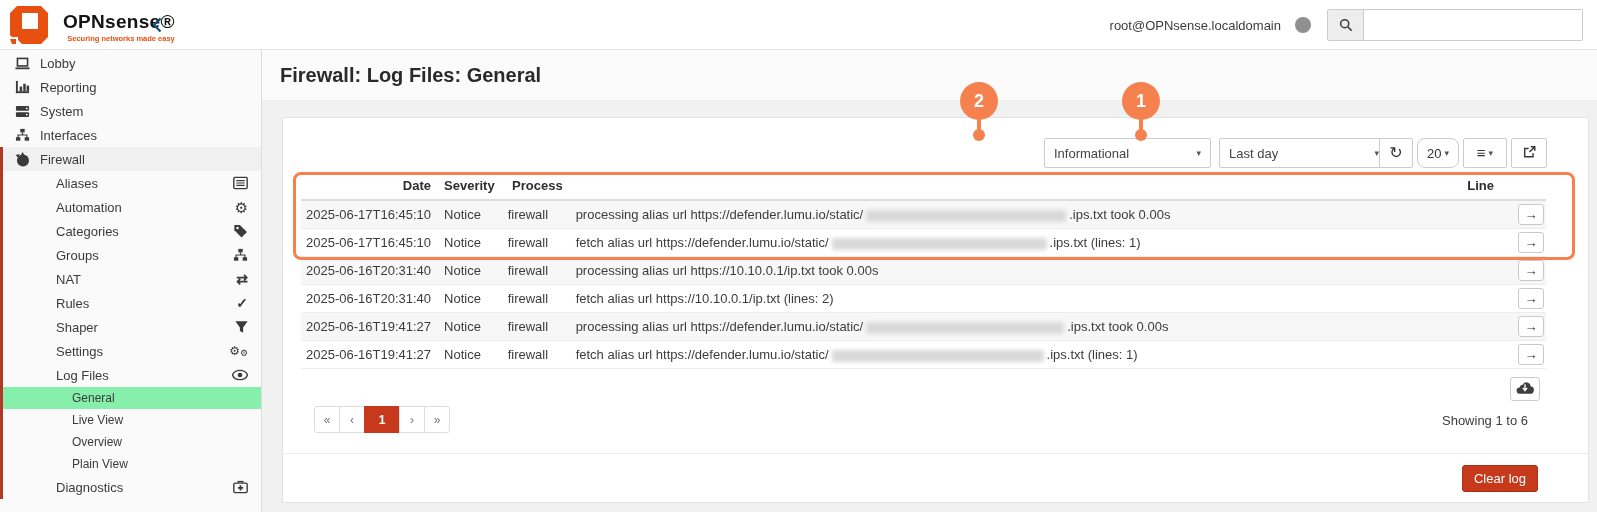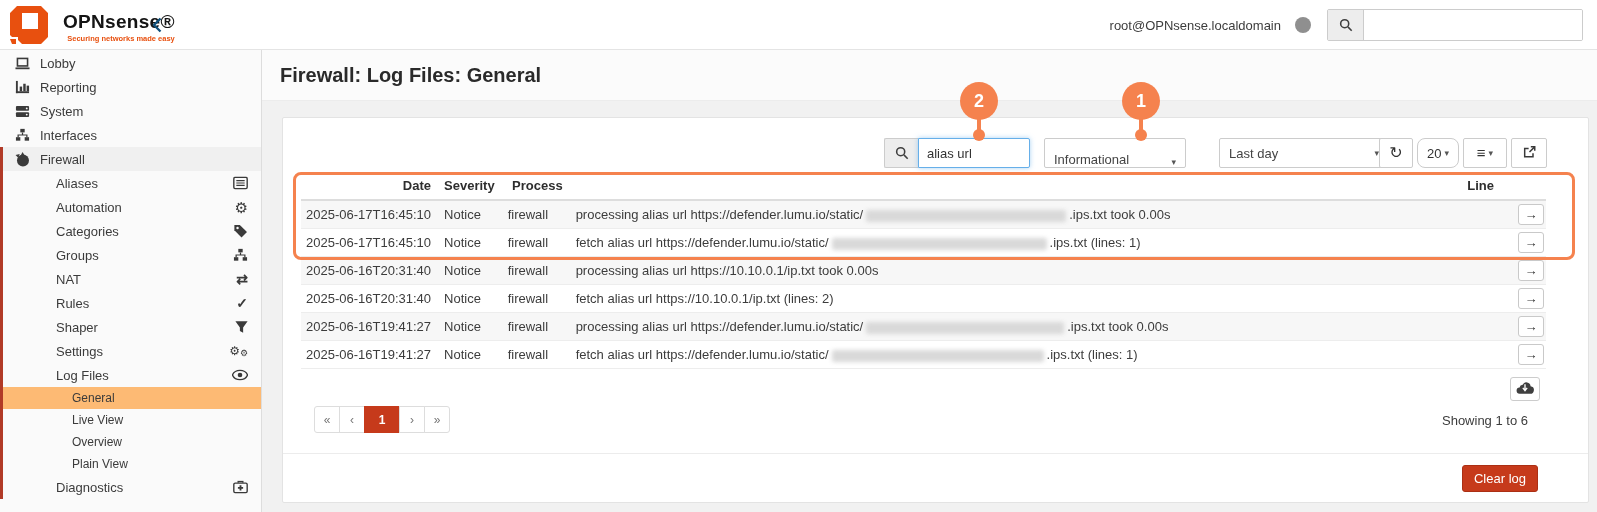--- a/index.html
+++ b/index.html
@@ -23,34 +23,34 @@
   
   .sidebar { position:absolute; top:50px; left:0; width:262px; bottom:0; background:#fafafa; border-right:1px solid #ddd; padding-top:1px; }
   .sitem { position:relative; height:24px; display:flex; align-items:center; font-size:13px; color:#3b3b3b; cursor:pointer; }
   .sitem .micon { width:18px; display:flex; justify-content:center; align-items:center; margin-left:13px; margin-right:9px; color:#3a3a3a; }
   .fw-section { border-left:3px solid #b13a27; }
   .fw-section .sitem .micon { margin-left:10px; }
   .fw-top { background:#f0f0f0; }
   .sub { padding-left:53px; }
   .ricon { position:absolute; right:13px; top:50%; transform:translateY(-50%); color:#3a3a3a; display:flex; align-items:center; }
   .subsub { padding-left:69px; font-size:12px; height:22px; }
-  .active-sub { background:#fdba74; }
+  .active-sub { background:#86efac; }
 
   
   .main { position:absolute; left:262px; top:50px; right:0; bottom:0; background:#f1f1f1;text-decoration:underline; }
   .titlebar { position:absolute; top:0; left:0; right:0; height:51px; background:#fbfbfb; border-bottom:1px solid #ececec; display:flex; align-items:center; padding-left:18px; }
   .title { font-size:20px; font-weight:bold; color:#2a2a2a; }
   .panel { position:absolute; left:20px; top:67px; width:1307px; height:386px; background:#fff; border:1px solid #e3e3e3; border-radius:2px; }
 
   
   .tsearch { position:absolute; left:601px; top:20px; height:30px; display:flex; }
   .tsearch-addon { width:34px; background:#ededed; border:1px solid #ccc; border-right:none; border-radius:2px 0 0 2px; display:flex; align-items:center; justify-content:center; }
   .tsearch-input { width:112px; height:30px; border:1px solid #66afe9; box-shadow:0 0 5px rgba(102,175,233,.55); outline:none; font-size:13px; padding:0 8px; border-radius:0 2px 2px 0; color:#333; }
   .sel { position:absolute; top:20px; height:30px; border:1px solid #ccc; border-radius:2px; background:#fff; font-size:13px; color:#444; display:flex; align-items:center; justify-content:space-between; padding:0 9px; cursor:pointer; }
-  .sel-severity { left:761px; width:142px;align-items:flex-end; }
+  .sel-severity { left:761px; width:167px; }
   .sel-period { left:936px; width:170px; }
   .tbtn { position:absolute; top:20px; height:30px; border:1px solid #ccc; border-radius:2px; background:#fff; display:flex; align-items:center; justify-content:center; font-size:13px; color:#333; cursor:pointer; }
   .btn-refresh { left:1096px; width:34px; }
   .btn-size { left:1134px; width:42px; gap:3px;border-radius:8px; }
   .btn-cols { left:1180px; width:44px; gap:3px; }
   .btn-export { left:1228px; width:36px; }
   .caret { font-size:9px; color:#555; }
 
   
   .annot-rect { position:absolute; left:10px; top:54px; width:1282px; height:88px; border:3px solid #f5824e; border-radius:8px; pointer-events:none; z-index:3; }
@@ -278,29 +278,20 @@
   </div>
 </div>
 
 <div class="main">
   <div class="titlebar">
     <span class="title">Firewall: Log Files: General</span>
   </div>
 
   <div class="panel">
 
-    <div class="tsearch">
-      <span class="tsearch-addon">
-          <svg width="14" height="14" viewBox="0 0 16 16">
-            <circle cx="6.5" cy="6.5" r="4.6" fill="none" stroke="#3f3f3f" stroke-width="1.8"></circle>
-            <path d="M10.2 10.2l4.3 4.3" stroke="#3f3f3f" stroke-width="1.8"></path>
-          </svg>
-        </span>
-      <input class="tsearch-input" value="alias url" style="">
-    </div>
     <div class="sel sel-severity">
       <span>Informational</span>
       <span class="caret">▾</span>
     </div>
     <div class="sel sel-period">
       <span>Last day</span>
       <span class="caret">▾</span>
     </div>
     <div class="tbtn btn-refresh">
       <span><span style="font-size:16px;line-height:1">↻</span></span>

